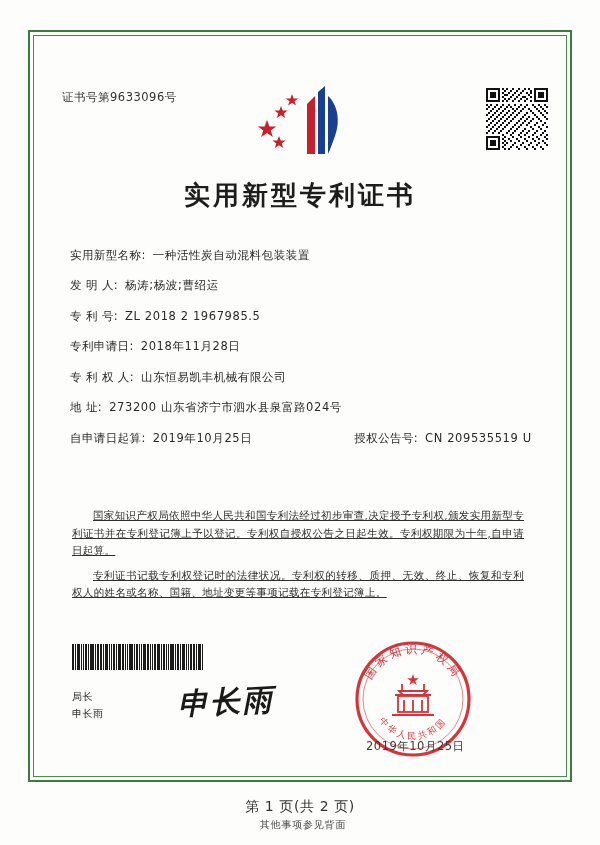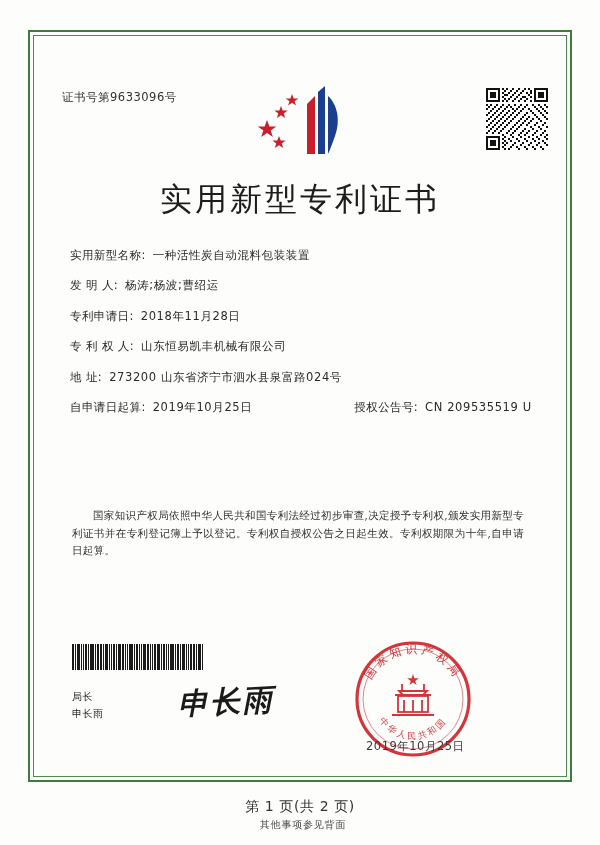--- a/index.html
+++ b/index.html
@@ -71,22 +71,22 @@
   }
   .qr svg { display: block; }
 
   
   .main-title {
     position: absolute;
     left: 0;
     right: 0;
     top: 178px;
     text-align: center;
-    font-size: 32px;
-    font-weight: normal;
+    font-size: 26px;
+    font-weight: bold;
     letter-spacing: 3px;
     color: #1d1d1d;
     font-family: "DejaVu Serif", serif;
   }
 
   
   .fields {
     position: absolute;
     left: 70px;
     top: 248px;
@@ -124,20 +124,21 @@
     position: absolute;
     left: 72px;
     top: 507px;
     width: 452px;
     font-size: 10.5px;
     line-height: 17.5px;
     color: #2f2f2f;
     text-align: justify;
     letter-spacing: 0.35px;
     font-family: "DejaVu Serif", serif;
+    text-decoration: underline;
   }
   .paragraphs p {
     margin: 0 0 7px 0;
     text-indent: 21px;
   }
 
   
   .barcode {
     position: absolute;
     left: 72px;
@@ -501,20 +502,24 @@
     <div class="field-row">
       <span class="field-label">实用新型名称:</span>
       <span class="field-value">一种活性炭自动混料包装装置</span>
     </div>
 
     <div class="field-row">
       <span class="field-label">发 明 人:</span>
       <span class="field-value">杨涛;杨波;曹绍运</span>
     </div>
 
+    <div class="field-row">
+      <span class="field-label">专 利 号:</span>
+      <span class="field-value">ZL 2018 2 1967985.5</span>
+    </div>
 
     <div class="field-row">
       <span class="field-label">专利申请日:</span>
       <span class="field-value">2018年11月28日</span>
     </div>
 
     <div class="field-row">
       <span class="field-label">专 利 权 人:</span>
       <span class="field-value">山东恒易凯丰机械有限公司</span>
     </div>
@@ -528,20 +533,21 @@
       <span class="field-label">自申请日起算:</span>
       <span class="field-value">2019年10月25日</span>
       <span class="second-label">授权公告号:</span>
       <span class="field-value">CN 209535519 U</span>
     </div>
 
   </div>
 
   <div class="paragraphs">
     <p>国家知识产权局依照中华人民共和国专利法经过初步审查,决定授予专利权,颁发实用新型专利证书并在专利登记簿上予以登记。专利权自授权公告之日起生效。专利权期限为十年,自申请日起算。</p>
+    <p>专利证书记载专利权登记时的法律状况。专利权的转移、质押、无效、终止、恢复和专利权人的姓名或名称、国籍、地址变更等事项记载在专利登记簿上。</p>
   </div>
 
   <div class="barcode">
     <i style="width:2px"></i>
       <i style="width:1px"></i>
       <i style="width:3px"></i>
       <i style="width:1px"></i>
     <i style="width:1px"></i>
       <i style="width:2px"></i>
       <i style="width:1px"></i>

